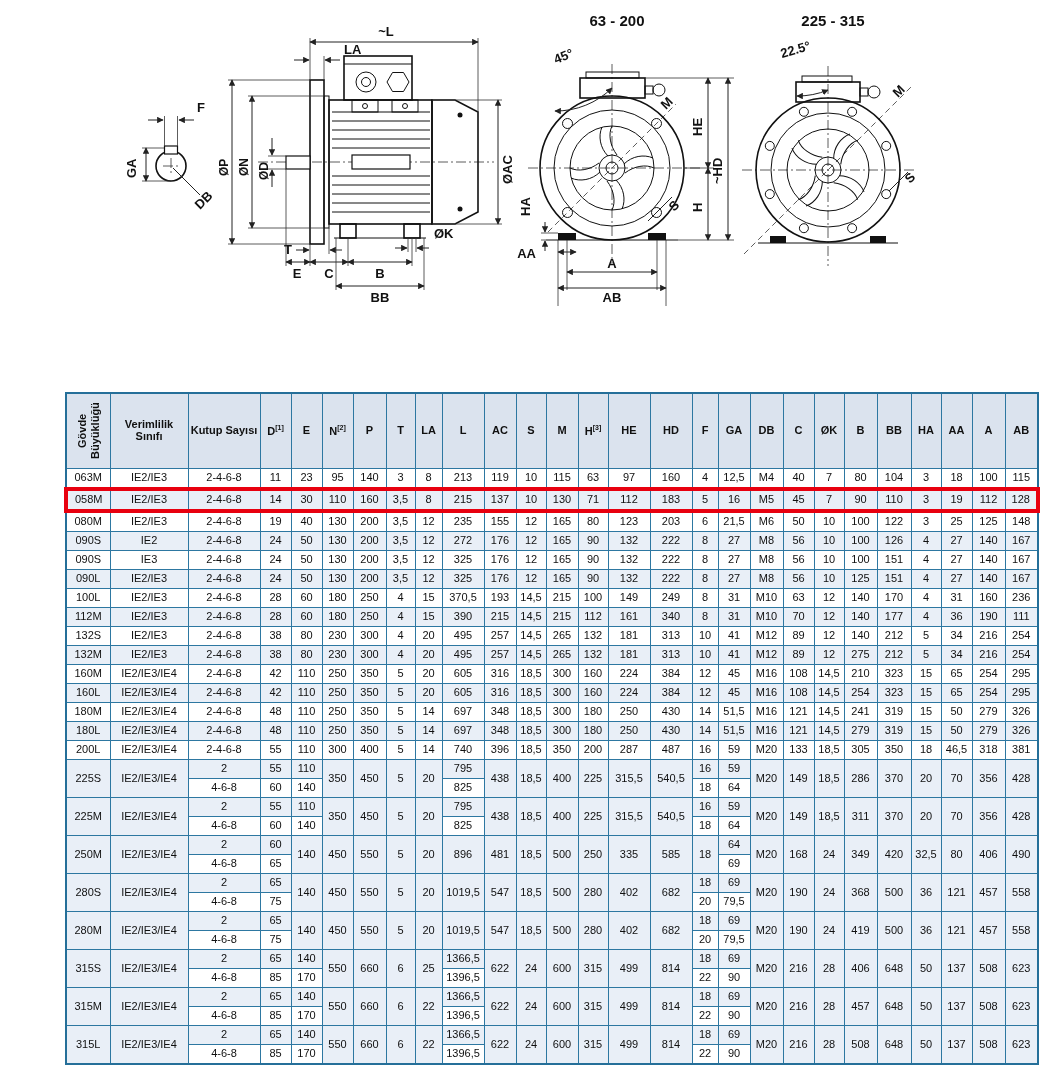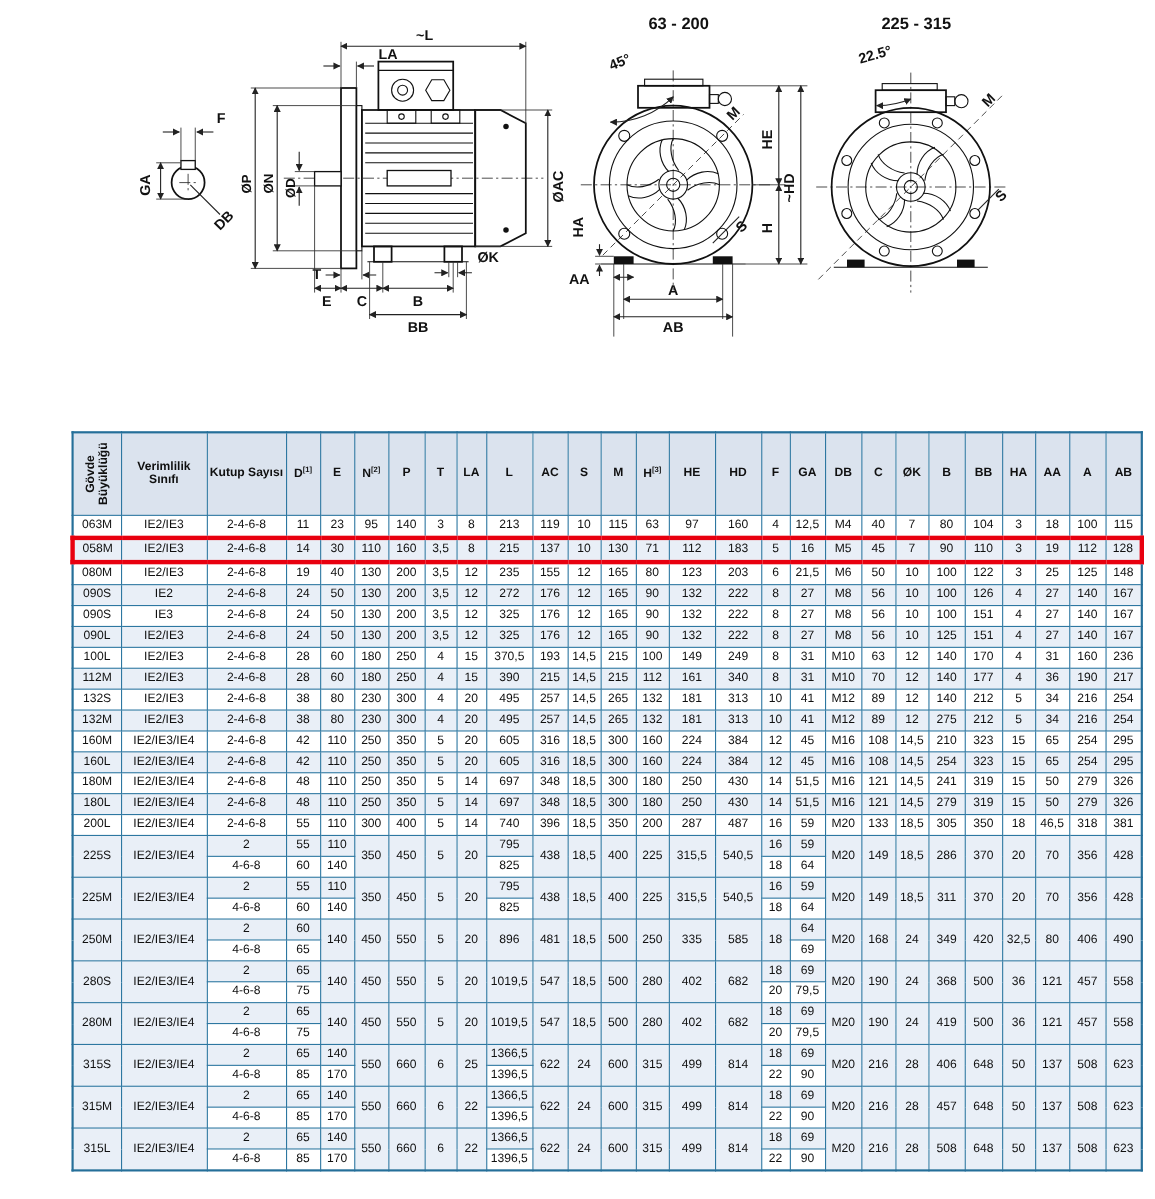--- a/index.html
+++ b/index.html
@@ -592,21 +592,21 @@
             <td>8</td>
             <td>31</td>
             <td>M10</td>
             <td>70</td>
             <td>12</td>
             <td>140</td>
             <td>177</td>
             <td>4</td>
             <td>36</td>
             <td>190</td>
-            <td>217</td>
+            <td>111</td>
           </tr>
           <tr>
             <td>132S</td>
             <td>IE2/IE3</td>
             <td>2-4-6-8</td>
             <td>38</td>
             <td>80</td>
             <td>230</td>
             <td>300</td>
             <td>4</td>

